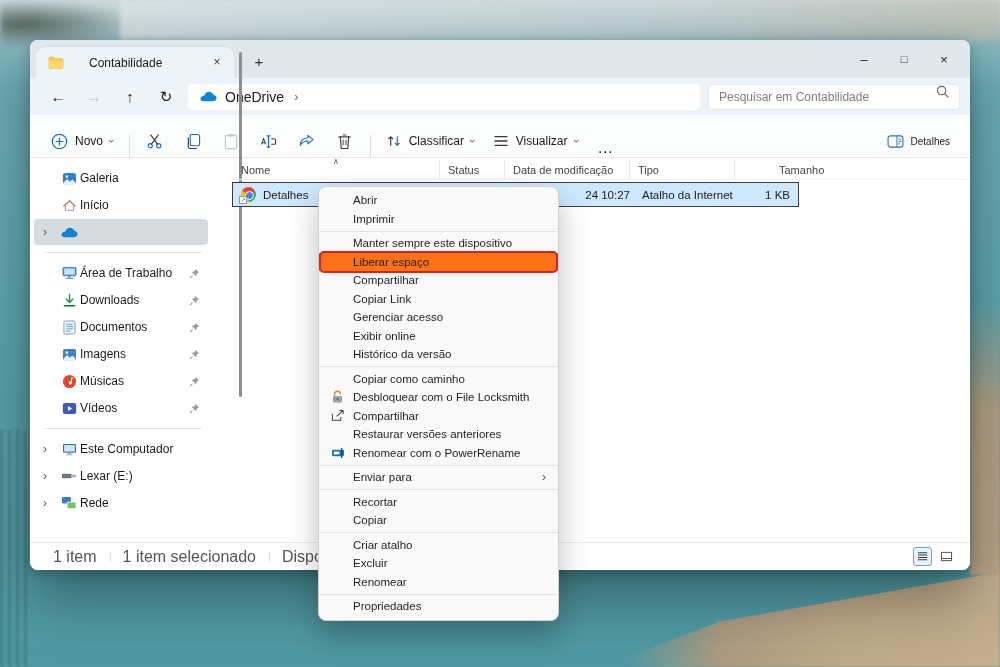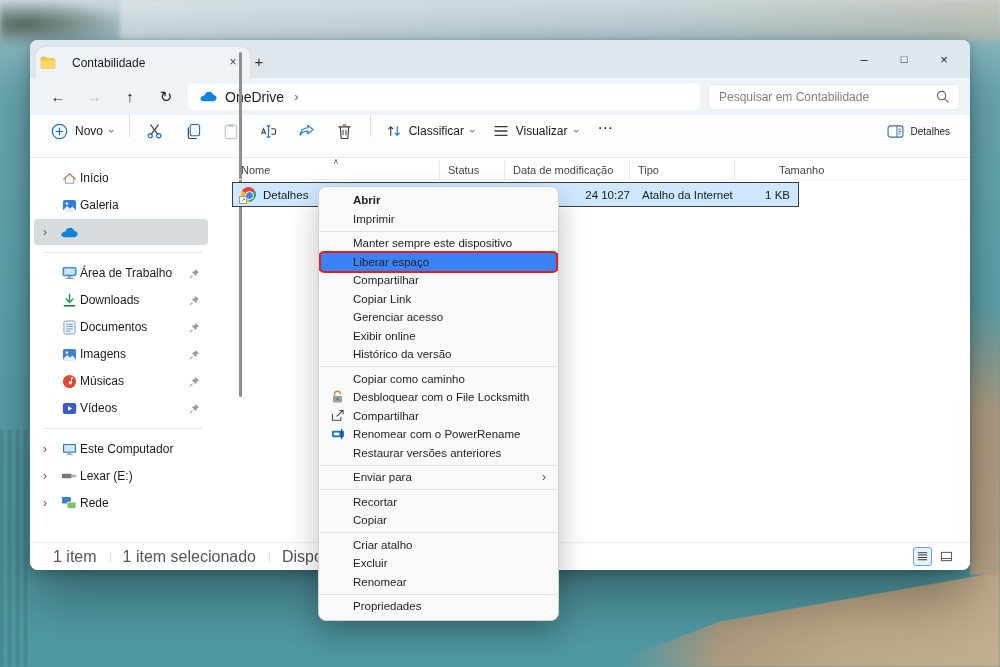--- a/index.html
+++ b/index.html
@@ -18,40 +18,40 @@
     clip-path:polygon(100% 0,30% 52%,0 100%,100% 100%);filter:blur(1px)}
   .desk-reeds2{position:absolute;right:0;top:300px;width:30px;height:275px;
     background:linear-gradient(180deg,rgba(0,0,0,0),#b3a185 40%,#baa588 100%);filter:blur(1px)}
   .desk-reflect{position:absolute;left:0;top:430px;width:30px;height:237px;
     background:repeating-linear-gradient(90deg,rgba(40,70,66,.25) 0 3px,rgba(0,0,0,0) 3px 8px);filter:blur(1px)}
 
   
   .window{position:absolute;left:30px;top:40px;width:940px;height:530px;background:#fff;border-radius:8px;
     box-shadow:0 25px 60px rgba(0,0,0,.38),0 4px 12px rgba(0,0,0,.22);overflow:hidden}
   .titlebar{height:38px;background:#dfe7ec;position:relative}
-  .tab{position:absolute;left:6px;bottom:0;width:214px;height:31px;background:#eef3f7;border-radius:9px 9px 0 0;
-    display:flex;align-items:center;padding:0 8px 0 4px;gap:16px;box-shadow:0 -1px 2px rgba(0,0,0,.04)}
+  .tab{position:absolute;left:6px;bottom:0;width:198px;height:31px;background:#eef3f7;border-radius:9px 9px 0 0;
+    display:flex;align-items:center;padding:0 8px 0 12px;gap:25px;box-shadow:0 -1px 2px rgba(0,0,0,.04)}
   .tab-title{flex:1;font-size:12px;color:#1b1b1b}
   .tab-close{width:18px;height:18px;line-height:17px;text-align:center;border-radius:4px;font-size:12px;color:#444}
   .newtab{position:absolute;left:216px;bottom:4px;width:26px;height:24px;line-height:23px;text-align:center;font-size:15px;color:#333}
   .win-controls{position:absolute;right:6px;top:0;height:38px;display:flex;align-items:center}
   .win-btn{width:40px;height:32px;display:flex;align-items:center;justify-content:center;font-size:13px;color:#222}
   .win-btn.max{font-size:11px}
 
   .navbar{height:37px;background:#eef3f7;display:flex;align-items:center;padding:0 10px}
   .nav-btn{width:36px;text-align:center;font-size:15px;color:#1b1b1b}
   .nav-btn.disabled{color:#b3bcc2}
   .addressbar{margin-left:4px;width:512px;height:26px;background:#fff;border-radius:5px;display:flex;align-items:center;padding:0 12px;gap:8px}
   .addr-text{font-size:14px;color:#1b1b1b}
   .addr-chev{font-size:13px;color:#666;margin-left:2px}
-  .searchbox{margin-left:8px;flex:1;height:26px;background:#fff;border:1px solid #e5e9eb;border-radius:5px;display:flex;align-items:center;padding:0 10px}
+  .searchbox{margin-left:8px;flex:1;height:26px;background:#fff;border:1px solid #e5e9eb;border-radius:5px;display:flex;padding:0 10px}
   .searchbox input{flex:1;border:none;outline:none;background:transparent;font-family:inherit;font-size:12px;color:#555}
   .searchbox input::placeholder{color:#7a7f84}
 
-  .toolbar{height:43px;background:#fcfdfd;border-bottom:1px solid #e9e9e9;display:flex;align-items:flex-start;padding:0 12px}
+  .toolbar{height:43px;background:#fcfdfd;border-bottom:1px solid #e9e9e9;display:flex;align-items:flex-end;padding:0 12px}
   .tb-btn{display:flex;align-items:center;gap:7px;padding:0 9px;height:32px;border-radius:4px;font-size:12px;color:#1b1b1b}
   .tb-icon-btn{width:38px;height:32px;display:flex;align-items:center;justify-content:center;border-radius:4px}
   .tb-divider{width:1px;height:22px;background:#dcdcdc;margin:0 6px}
   .chev-down{display:inline-block;transform:rotate(90deg);font-size:11px;color:#5f5f5f}
   .tb-more{font-size:16px;letter-spacing:1px;padding:0 10px;color:#1b1b1b}
   .tb-details{margin-left:auto;display:flex;align-items:center;gap:7px;font-size:10px;padding:0 8px;height:32px}
 
   
   .main{display:flex;height:384px}
   .sidebar{width:182px;position:relative;padding-top:6px;font-size:12px}
@@ -83,22 +83,22 @@
   .status-item{padding:0 13px;position:relative;white-space:nowrap}
   .status-item + .status-item::before{content:"";position:absolute;left:0;top:4px;bottom:4px;width:1px;background:#ddd}
   .view-toggles{margin-left:auto;display:flex;gap:5px;align-items:center;padding-right:4px}
   .vt-btn{width:19px;height:19px;display:flex;align-items:center;justify-content:center;border-radius:3px;border:1px solid transparent}
   .vt-btn.selected{border-color:#66a3d8;background:#e9f3fc}
 
   
   .ctx{position:absolute;left:318px;top:186px;width:241px;background:#f9f9f9;border:1px solid #d0d0d0;border-radius:8px;
     box-shadow:0 14px 30px rgba(0,0,0,.26);padding:4px 0;z-index:50}
   .ctx-item{position:relative;height:18.5px;display:flex;align-items:center;padding:0 12px 0 34px;font-size:11.5px;color:#1f1f1f}
-  .ctx-item.bold{font-weight:700}
-  .ctx-item.hover{background:#3b82f6}
+  .ctx-item.bold{font-weight:400}
+  .ctx-item.hover{background:#f97316}
   .ci-icon{position:absolute;left:10px;width:17px;height:16px;display:flex;align-items:center;justify-content:center}
   .submenu-chev{margin-left:auto;font-size:12px;color:#555}
   .ctx-sep{height:1px;background:#e1e1e1;margin:2.5px 1px}
   .annotation-ring{position:absolute;left:0;right:0;top:-2px;bottom:-2px;border:2px solid #e0201f;border-radius:5px;pointer-events:none}
 </style>
 </head>
 <body>
 
 <div class="desktop">
   <div class="desk-trees"></div>
@@ -229,35 +229,35 @@
         </svg>
       <span>Detalhes</span>
     </div>
   </div>
 
   <div class="main">
     <div class="sidebar">
         <div class="sb-item">
           <span class="sb-icon">
             <svg width="15" height="15" viewBox="0 0 16 16">
-              <path d="M2 8.5L8 3l6 5.5" fill="none" stroke="#c2703d" stroke-width="1.4" stroke-linecap="round"></path>
-              <path d="M3.6 8v5h8.8V8" fill="#fdfdfd" stroke="#9aa7b1" stroke-width="1.2"></path>
-            </svg>
-          </span>
-          <span class="sb-label">Início</span>
-        </div>
-        <div class="sb-item">
-          <span class="sb-icon">
-            <svg width="15" height="15" viewBox="0 0 16 16">
               <rect x="1" y="2" width="14" height="12" rx="2.5" fill="#2f7fd6"></rect>
               <circle cx="5.2" cy="6" r="1.4" fill="#ffe9a8"></circle>
               <path d="M1.5 12.5l4-4 3 3 2.5-2.5 3.5 3.5v.5a1.8 1.8 0 01-1.8 1.5H3a1.8 1.8 0 01-1.5-1z" fill="#e8f2fb"></path>
             </svg>
           </span>
           <span class="sb-label">Galeria</span>
+        </div>
+        <div class="sb-item">
+          <span class="sb-icon">
+            <svg width="15" height="15" viewBox="0 0 16 16">
+              <path d="M2 8.5L8 3l6 5.5" fill="none" stroke="#c2703d" stroke-width="1.4" stroke-linecap="round"></path>
+              <path d="M3.6 8v5h8.8V8" fill="#fdfdfd" stroke="#9aa7b1" stroke-width="1.2"></path>
+            </svg>
+          </span>
+          <span class="sb-label">Início</span>
         </div>
         <div class="sb-item selected">
           <span class="sb-chev">›</span>
           <span class="sb-icon">
             <svg width="17" height="11" viewBox="0 0 20 12">
               <path d="M7.5 11.5h8.2c2 0 3.8-1.6 3.8-3.6s-1.6-3.5-3.6-3.6C15.2 2 13 .5 10.7.5 8 .5 5.8 2.3 5.2 4.8 3 4.9.5 6.3.5 8.6c0 1.8 1.6 2.9 3.4 2.9z" fill="#1083d6"></path>
             </svg>
           </span>
           <span class="sb-label"></span>
         </div>
@@ -503,32 +503,32 @@
     <div class="ctx-item">
       <span class="ci-icon">
         <svg width="14" height="13" viewBox="0 0 15 14">
           <path d="M1.5 5v7h9V8.5" fill="none" stroke="#444" stroke-width="1.1"></path>
           <path d="M6 8l7-6.5M9 1.5h4v4" fill="none" stroke="#444" stroke-width="1.1"></path>
         </svg>
       </span>
       <span class="ci-label">Compartilhar</span>
     </div>
     <div class="ctx-item">
+      <span class="ci-label">Restaurar versões anteriores</span>
+    </div>
+    <div class="ctx-item">
       <span class="ci-icon">
         <svg width="14" height="12" viewBox="0 0 15 13">
           <rect x="1" y="3" width="13" height="7" rx="1.2" fill="#1b74c5"></rect>
           <rect x="3" y="5" width="6" height="3" fill="#fff"></rect>
           <path d="M11.5 1v11" stroke="#0d4e8c" stroke-width="1.4"></path>
         </svg>
       </span>
       <span class="ci-label">Renomear com o PowerRename</span>
     </div>
-    <div class="ctx-item">
-      <span class="ci-label">Restaurar versões anteriores</span>
-    </div>
     <div class="ctx-sep"></div>
     <div class="ctx-item">
       <span class="ci-label">Enviar para</span>
       <span class="submenu-chev">›</span>
     </div>
     <div class="ctx-sep"></div>
     <div class="ctx-item">
       <span class="ci-label">Recortar</span>
     </div>
     <div class="ctx-item">

